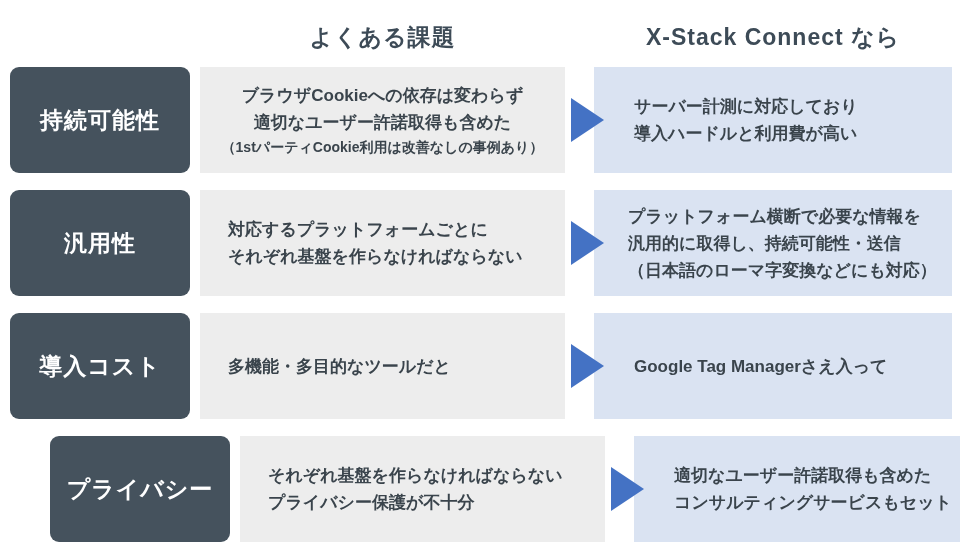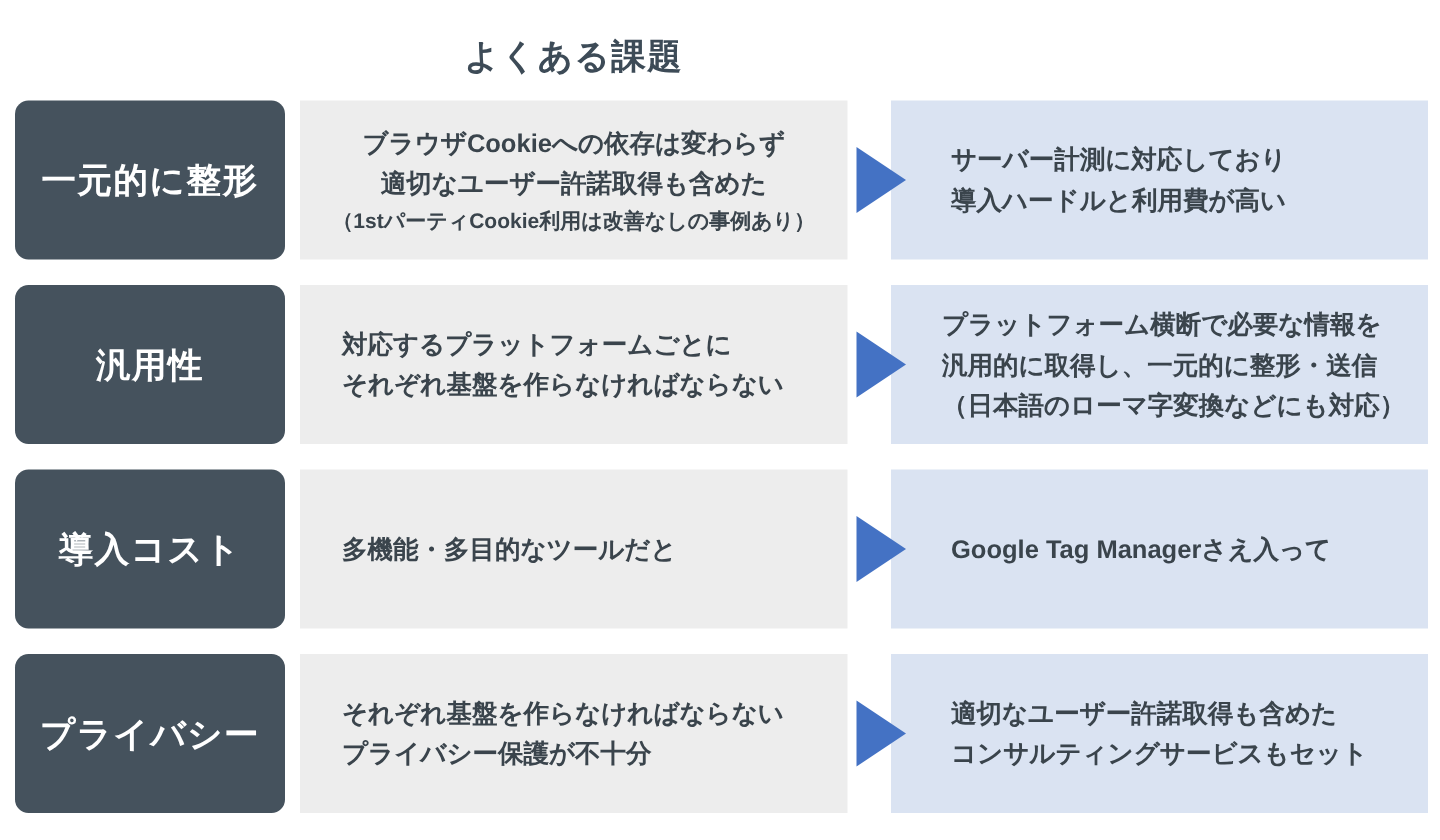--- a/index.html
+++ b/index.html
@@ -20,21 +20,21 @@
     font-size: 23px;
     color: var(--header-text, #3d4b57);
     letter-spacing: 1px;
     white-space: nowrap;
   }
   .col-title.issues   { left: 200px; width: 365px; }
   .col-title.solution { left: 594px; width: 358px; }
 
   
   .row { position: relative; height: 106px; margin-bottom: 17px; }
-  .row:last-child { margin-bottom: 0; }
+  .row:last-child { margin-bottom: 0; margin-left: 40px; }
 
   .label-box {
     position: absolute; left: 10px; top: 0;
     width: 180px; height: 106px;
     background: var(--label-bg, #45525d);
     border-radius: 9px;
     display: flex; align-items: center; justify-content: center;
     color: var(--label-text, #ffffff);
     font-size: 23px;
     letter-spacing: 1px;
@@ -77,24 +77,25 @@
     border-bottom: 22px solid transparent;
     border-left: 33px solid var(--arrow, #4472c4);
   }
 </style>
 </head>
 <body>
 
 <div class="canvas">
   <div class="header">
     <div class="col-title issues">よくある課題</div>
+    <div class="col-title solution">X-Stack Connect なら</div>
   </div>
   <div id="rows">
   <div class="row r0">
-    <div class="label-box">一元的に整形</div>
+    <div class="label-box">持続可能性</div>
     <div class="issue-box">
           <div class="line">ブラウザCookieへの依存は変わらず</div>
           <div class="line">適切なユーザー許諾取得も含めた</div>
           <div class="line note">（1stパーティCookie利用は改善なしの事例あり）</div>
         </div>
     <div class="arrow"></div>
     <div class="solution-box">
           <div class="line">サーバー計測に対応しており</div>
           <div class="line">導入ハードルと利用費が高い</div>
         </div>
@@ -102,21 +103,21 @@
 
   <div class="row r1">
     <div class="label-box">汎用性</div>
     <div class="issue-box">
           <div class="line">対応するプラットフォームごとに</div>
           <div class="line">それぞれ基盤を作らなければならない</div>
         </div>
     <div class="arrow"></div>
     <div class="solution-box">
           <div class="line">プラットフォーム横断で必要な情報を</div>
-          <div class="line">汎用的に取得し、一元的に整形・送信</div>
+          <div class="line">汎用的に取得し、持続可能性・送信</div>
           <div class="line">（日本語のローマ字変換などにも対応）</div>
         </div>
   </div>
 
   <div class="row r2">
     <div class="label-box">導入コスト</div>
     <div class="issue-box">
           <div class="line">多機能・多目的なツールだと</div>
         </div>
     <div class="arrow"></div>

